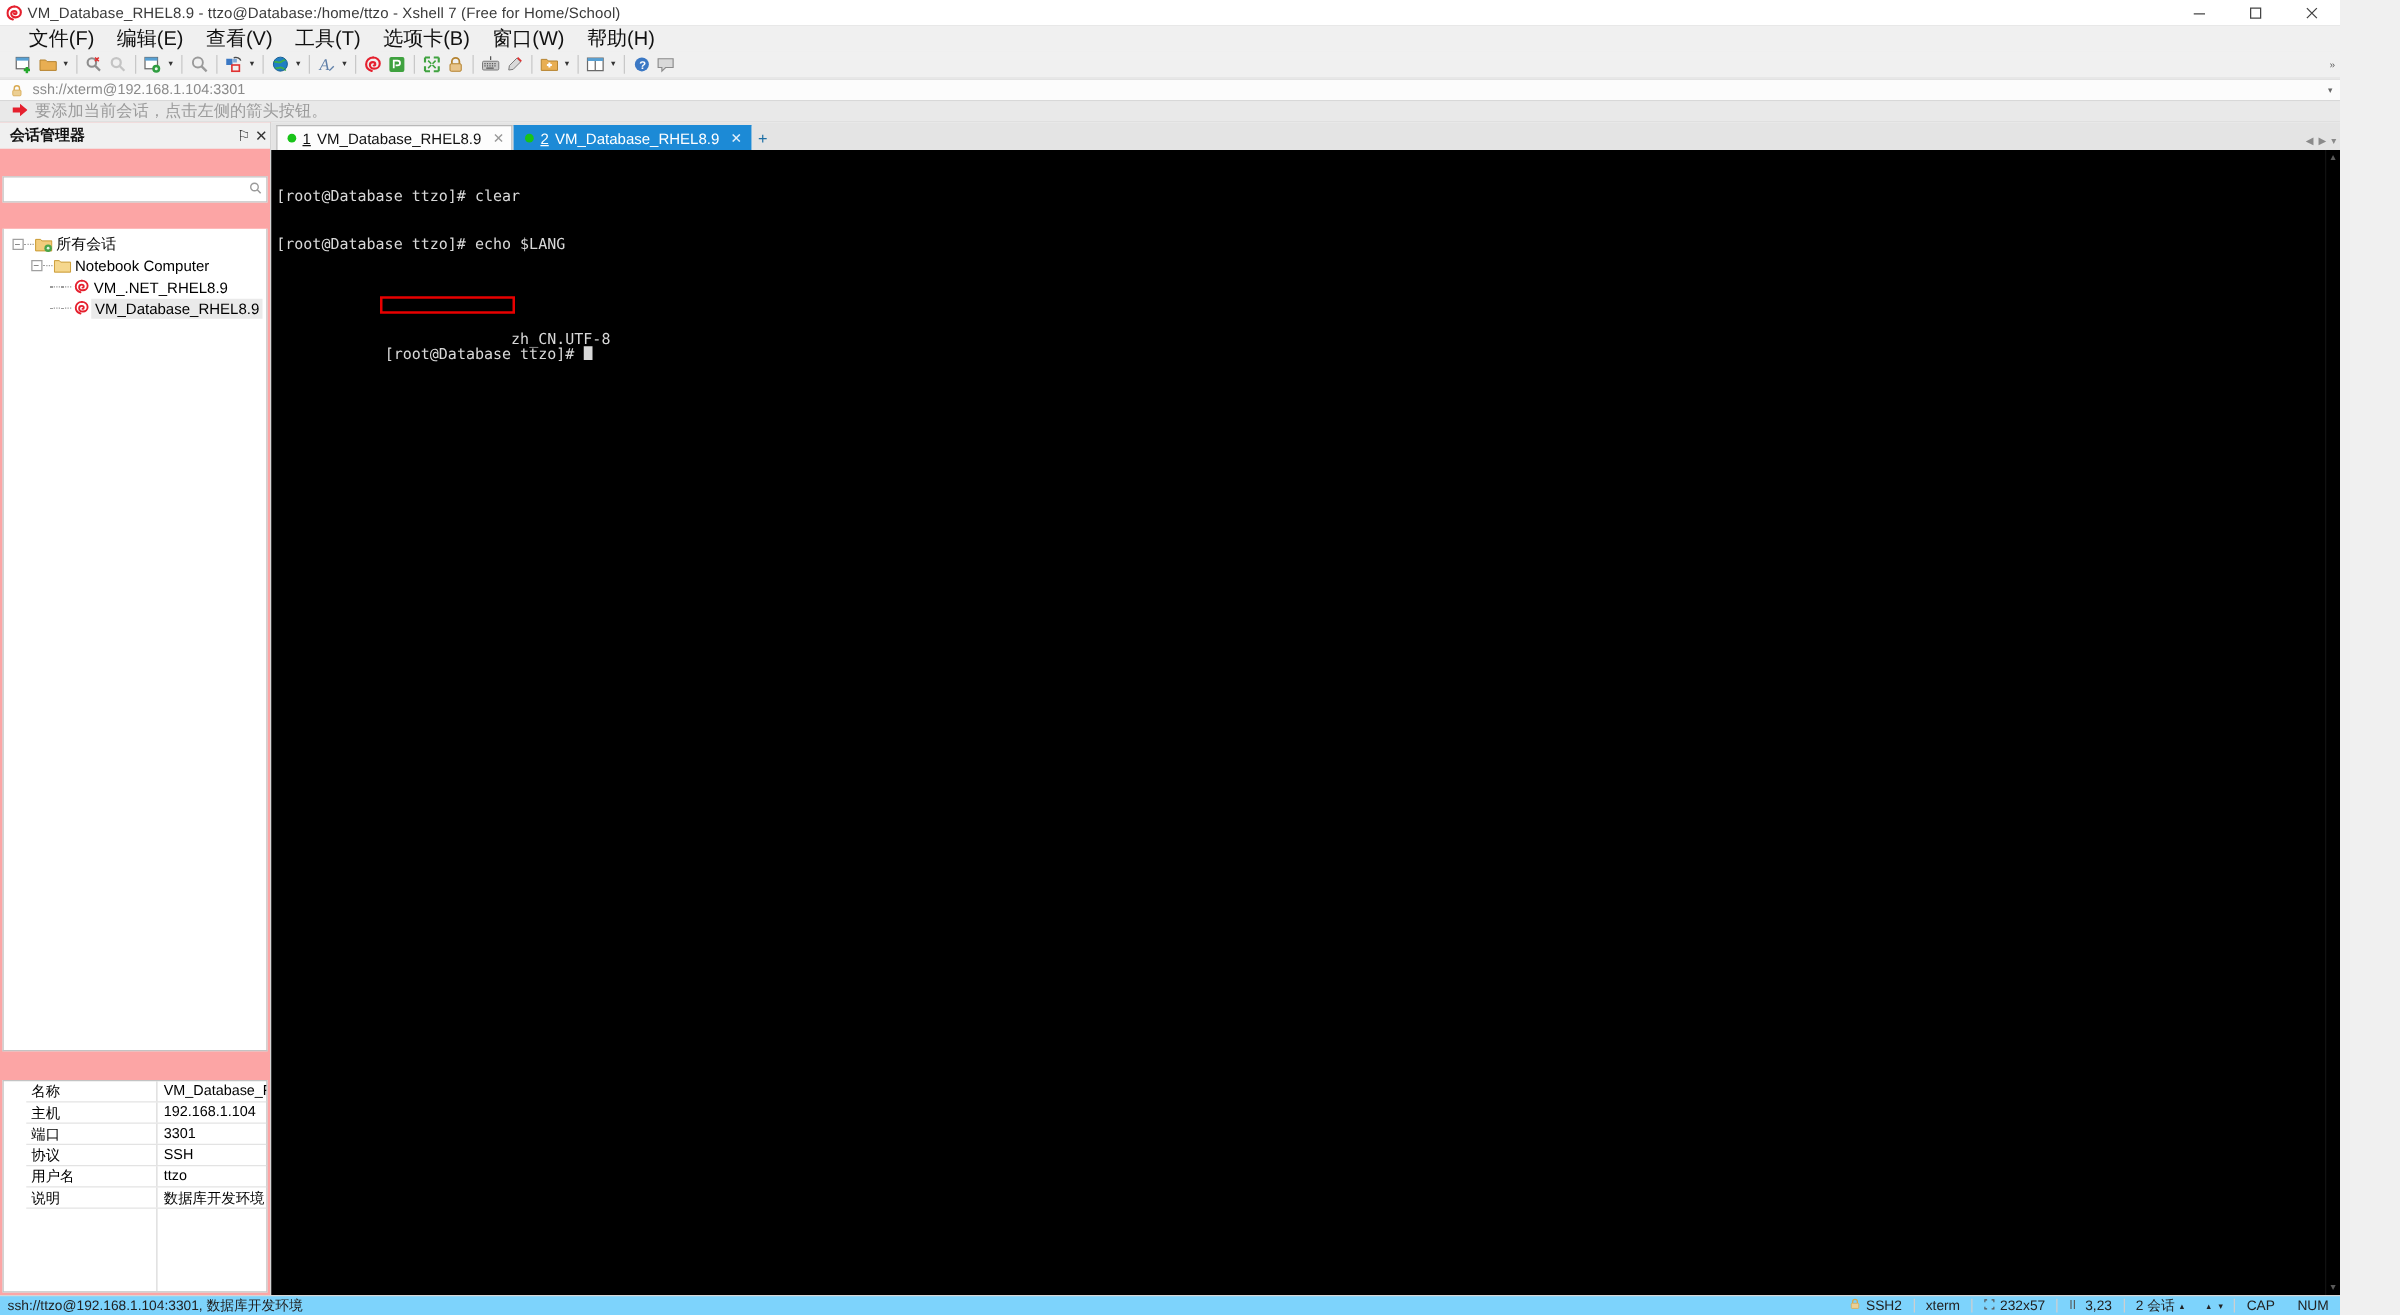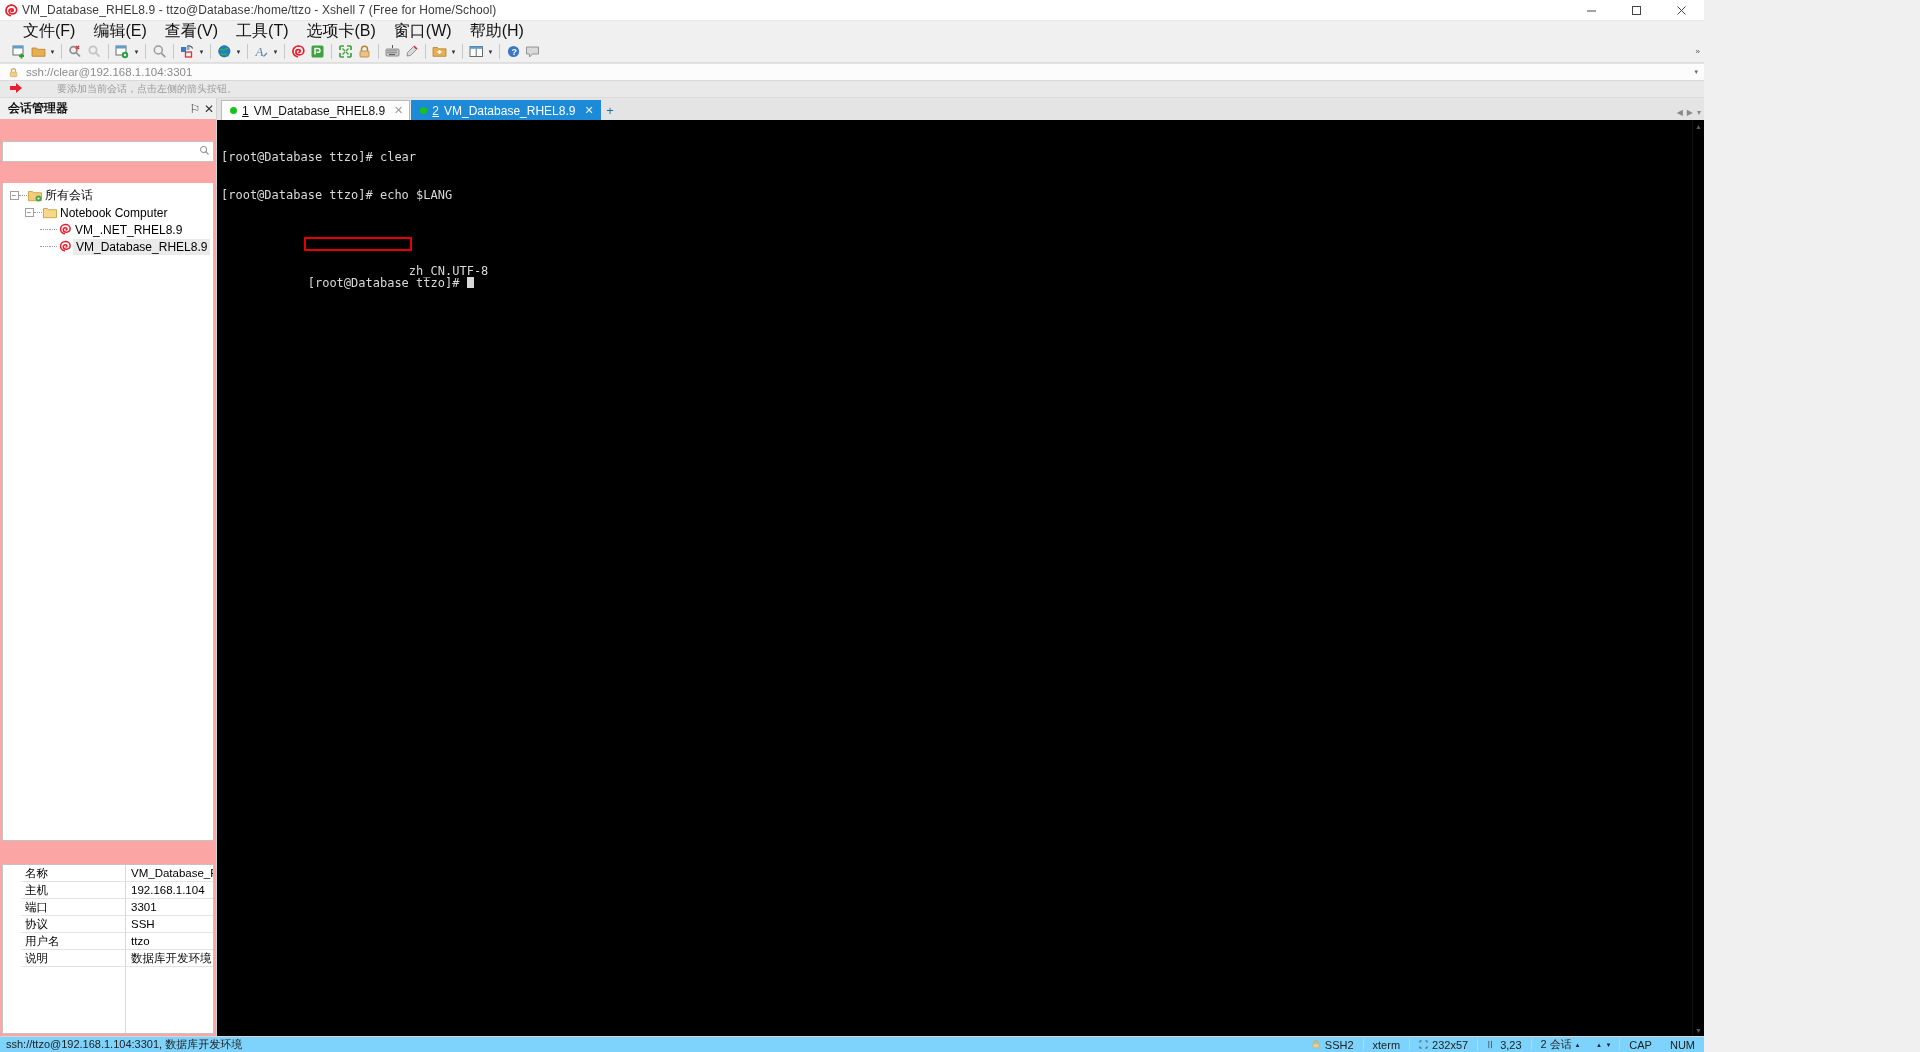--- a/index.html
+++ b/index.html
@@ -2,21 +2,21 @@
 <html><head>
 <meta charset="utf-8">
 <style>
   * { box-sizing: border-box; margin:0; padding:0; }
   html,body{ width:1920px; height:1052px; overflow:hidden; }
   body{
     font-family:"Liberation Sans","DejaVu Sans",sans-serif;
     font-size:12px; color:#000; background:#f0f0f0;
     -webkit-font-smoothing:antialiased;
   }
-  .app{ width:1704px; height:1052px; display:flex; flex-direction:column; background:#efefef; }
+  .app{ width:1872px; height:1052px; display:flex; flex-direction:column; background:#efefef; }
 
   
   .titlebar{
     height:21px; min-height:21px; background:#ffffff; display:flex; align-items:center;
     border-bottom:1px solid #e8e8e8;
   }
   .tb-icon{ width:22px; display:flex; align-items:center; justify-content:center; }
   .tb-title{ font-size:12px; color:#3b3b3b; letter-spacing:.1px; white-space:nowrap; }
   .tb-spacer{ flex:1; }
   .win-btns{ display:flex; height:21px; }
@@ -48,21 +48,21 @@
   }
   .addr-lock{ width:26px; display:flex; align-items:center; justify-content:center; }
   .addr-text{ font-size:11.5px; color:#8a8a8a; }
   .addr-caret{ position:absolute; right:6px; color:#666; font-size:7px; }
 
   
   .hintbar{
     height:17px; min-height:17px; background:#e9e9e9; display:flex; align-items:center;
     padding-left:10px; gap:6px; border-bottom:1px solid #dcdcdc;
   }
-  .hint-text{ font-size:10px; color:#9b9b9b;margin-left:29px; }
+  .hint-text{ font-size:13px; color:#9b9b9b; }
 
   
   .bodyrow{ flex:1; display:flex; min-height:0; background:#efefef; }
 
   
   .sesspanel{ width:217px; min-width:217px; display:flex; flex-direction:column; background:#fca5a5;
     border-right:1px solid #d4d4d4;gap:21px; }
   .sess-head{ height:21px; display:flex; align-items:center; background:#f0f0f0;
     padding-left:8px; }
   .sess-head-title{ font-size:12px; color:#111; font-weight:bold; flex:1; }
@@ -316,21 +316,21 @@
     <div class="tb-end">»</div>
   </div>
 
   <div class="addrbar">
     <div class="addr-lock">
       <svg width="11" height="11" viewBox="0 0 13 13">
         <path d="M4 6V4.4a2.5 2.5 0 015 0V6" fill="none" stroke="#d8a94f" stroke-width="1.3"></path>
         <rect x="2.6" y="6" width="7.8" height="5.4" rx="1" fill="#eccf93" stroke="#d8a94f" stroke-width=".8"></rect>
       </svg>
     </div>
-    <div class="addr-text">ssh://clear@192.168.1.104:3301</div>
+    <div class="addr-text">ssh://xterm@192.168.1.104:3301</div>
     <div class="addr-caret">▾</div>
   </div>
 
   <div class="hintbar">
     <span>
       <svg width="12" height="10" viewBox="0 0 12 10">
         <path d="M0 3h6V0l6 5-6 5V7H0z" fill="#e5202e"></path>
       </svg>
     </span>
     <span class="hint-text">要添加当前会话，点击左侧的箭头按钮。</span>

